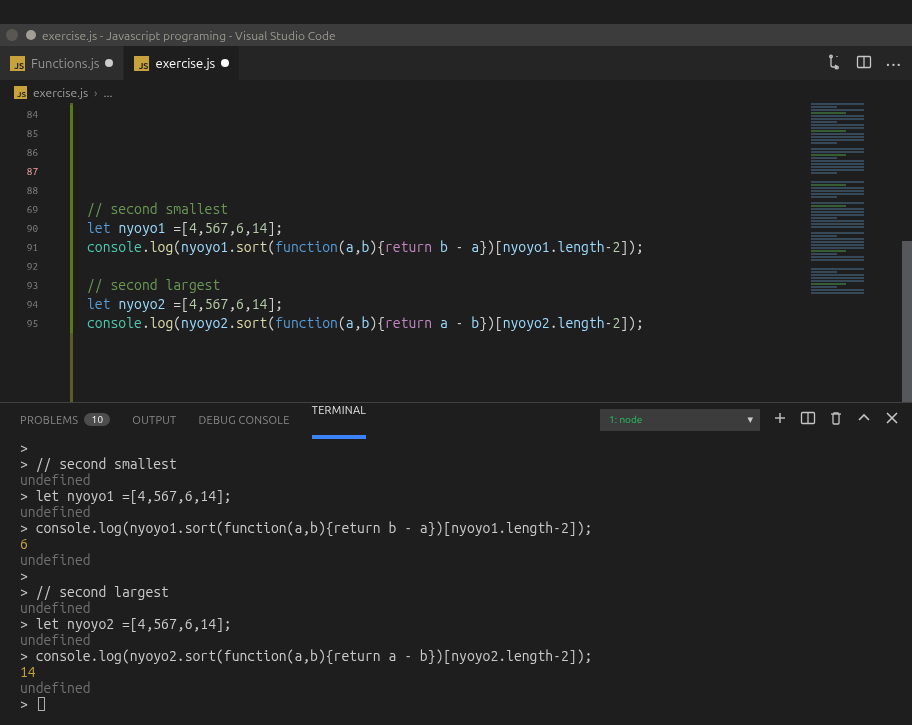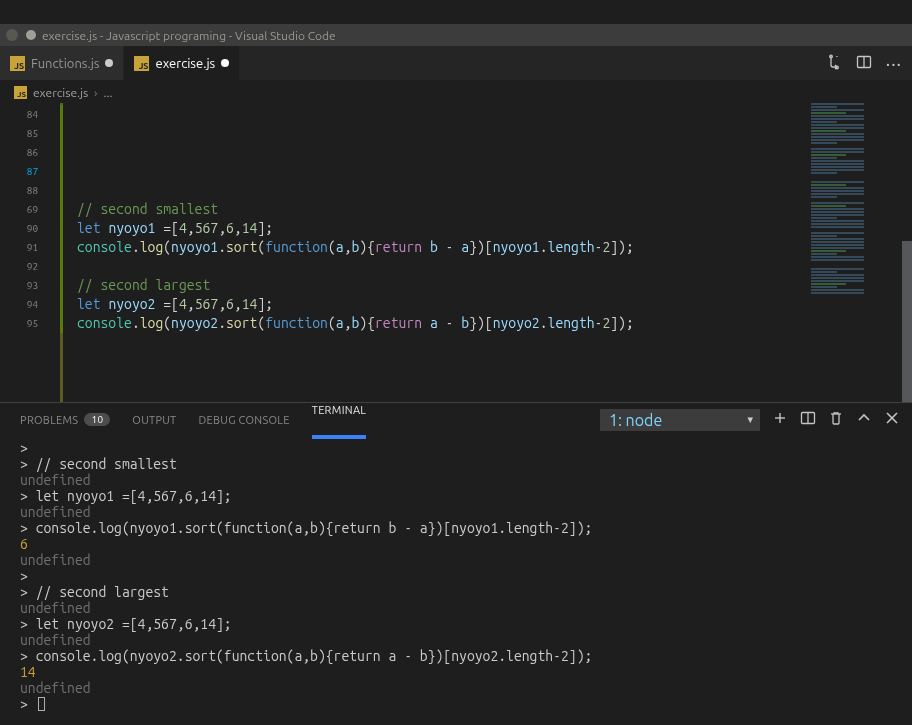--- a/index.html
+++ b/index.html
@@ -114,30 +114,30 @@
     .gutter {
       width: 56px;
       padding-top: 2px;
       text-align: right;
       color: #858585;
       font-size: 10px;
       line-height: 19px;
       user-select: none;
     }
     .gutter div { padding-right: 18px; }
-    .gutter .current { color: #0ea5e9; padding-left: 6px; }
+    .gutter .current { color: #fca5a5; padding-left: 6px; }
     .code {
       flex: 1;
       padding-top: 2px;
       font-size: 14px;
       line-height: 19px;
       white-space: pre;
       position: relative;
       border-left: 3px solid #5e5c23;
-      margin-left: 4px;
+      margin-left: 14px;
     }
     .code .line { padding-left: 14px; min-height: 19px; border-left: 3px solid #587c0c; margin-left:-3px;}
     
     .c-cm { color: #6A9955; }
     .c-kw { color: #569CD6; }
     .c-num { color: #B5CEA8; }
     .c-fn { color: #DCDCAA; }
     .c-var { color: #9CDCFE; }
     .c-obj { color: #4EC9B0; }
     .c-ctrl { color: #C586C0; }
@@ -192,23 +192,23 @@
     }
     .badge {
       background: #4d4d4d; color: #ffffff; border-radius: 10px;
       font-size: 10px; padding: 1px 7px;
     }
     .panel-right {
       margin-left: auto;
       display: flex; align-items: center; gap: 12px;
     }
     .dropdown {
-      background: #3c3c3c; color: #7dd3fc;
+      background: #3c3c3c; color: #22c55e;
       border: 1px solid #3c3c3c;
-      font-size: 16px;
+      font-size: 10px;
       height: 22px; width: 160px;
       padding: 0 18px 0 8px;
       display: flex; align-items: center;
       position: relative;
     }
     .dropdown::after {
       content: "▾"; position: absolute; right: 6px; color: #cccccc; font-size: 11px;
     }
     .panel-right svg { width: 16px; height: 16px; }
     .panel-right .ico { color: #c5c5c5; cursor: pointer; font-size: 15px; width: 16px; text-align: center; }

